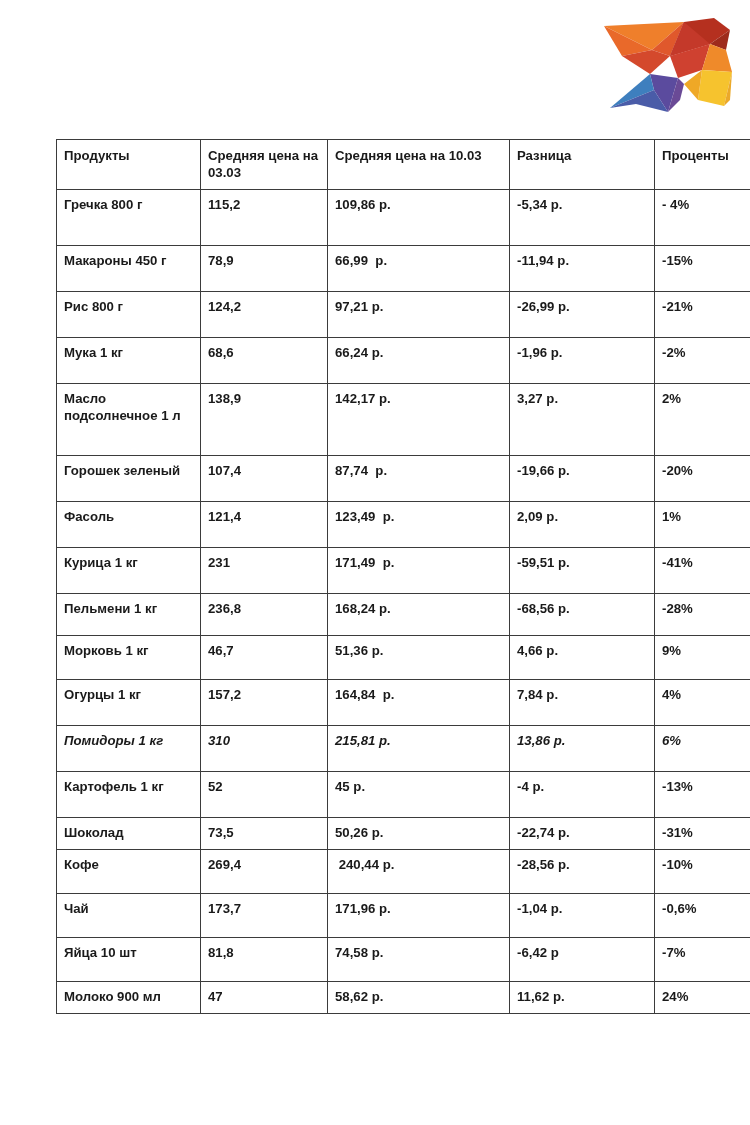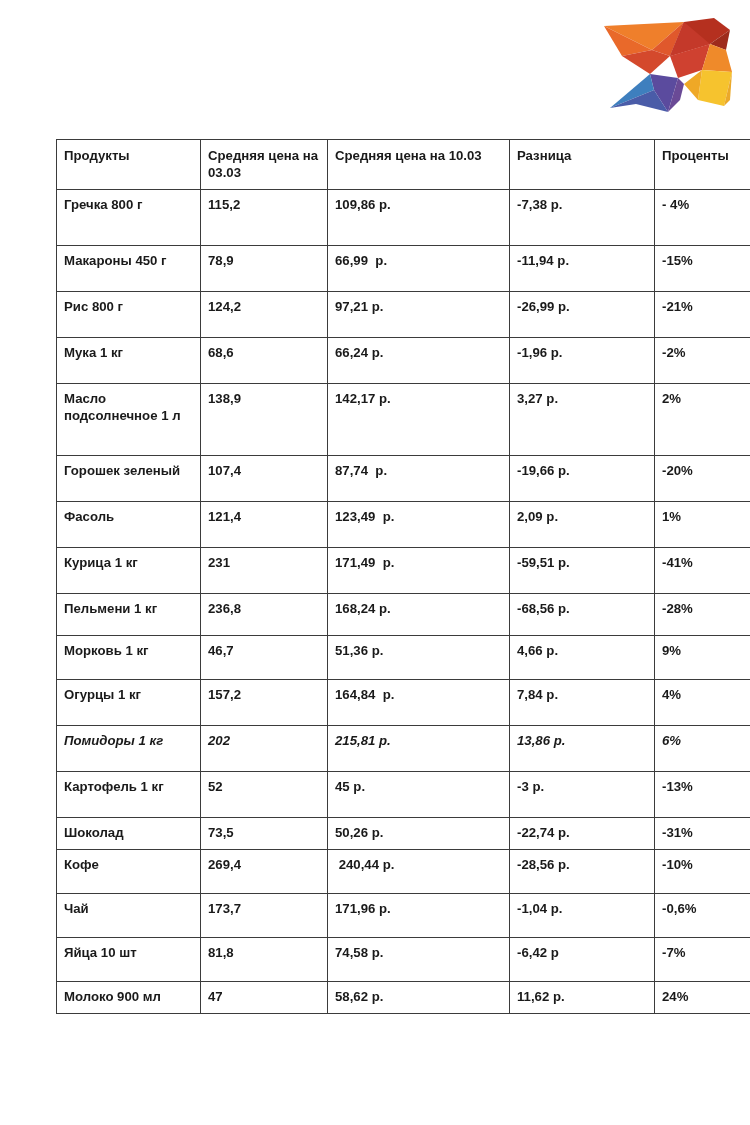--- a/index.html
+++ b/index.html
@@ -108,21 +108,21 @@
         <th class="col-p2">Средняя цена на 10.03</th>
         <th class="col-diff">Разница</th>
         <th class="col-pct">Проценты</th>
       </tr>
     </thead>
     <tbody id="price-table-body">
         <tr style="height: 56px;">
           <td class="col-prod">Гречка 800 г</td>
           <td class="col-p1 cell-nowrap">115,2</td>
           <td class="col-p2 cell-nowrap">109,86 р.</td>
-          <td class="col-diff neg cell-nowrap">-7,38 р.</td>
+          <td class="col-diff neg cell-nowrap">-5,34 р.</td>
           <td class="col-pct neg cell-nowrap">- 4%</td>
         </tr>
         <tr style="height: 46px;">
           <td class="col-prod">Макароны 450 г</td>
           <td class="col-p1 cell-nowrap">78,9</td>
           <td class="col-p2 cell-nowrap">66,99  р.</td>
           <td class="col-diff neg cell-nowrap">-11,94 р.</td>
           <td class="col-pct neg cell-nowrap">-15%</td>
         </tr>
         <tr style="height: 46px;">
@@ -183,30 +183,30 @@
         </tr>
         <tr style="height: 46px; margin-left: 24px;">
           <td class="col-prod">Огурцы 1 кг</td>
           <td class="col-p1 cell-nowrap">157,2</td>
           <td class="col-p2 cell-nowrap">164,84  р.</td>
           <td class="col-diff cell-nowrap">7,84 р.</td>
           <td class="col-pct cell-nowrap">4%</td>
         </tr>
         <tr style="height: 46px; font-style: italic;">
           <td class="col-prod">Помидоры 1 кг</td>
-          <td class="col-p1 cell-nowrap">202</td>
+          <td class="col-p1 cell-nowrap">310</td>
           <td class="col-p2 cell-nowrap">215,81 р.</td>
           <td class="col-diff cell-nowrap">13,86 р.</td>
           <td class="col-pct cell-nowrap">6%</td>
         </tr>
         <tr style="height: 46px;">
           <td class="col-prod">Картофель 1 кг</td>
           <td class="col-p1 cell-nowrap">52</td>
           <td class="col-p2 cell-nowrap">45 р.</td>
-          <td class="col-diff neg cell-nowrap">-3 р.</td>
+          <td class="col-diff neg cell-nowrap">-4 р.</td>
           <td class="col-pct neg cell-nowrap">-13%</td>
         </tr>
         <tr style="height: 28px; margin-top: 8px;">
           <td class="col-prod">Шоколад</td>
           <td class="col-p1 cell-nowrap">73,5</td>
           <td class="col-p2 cell-nowrap">50,26 р.</td>
           <td class="col-diff neg cell-nowrap">-22,74 р.</td>
           <td class="col-pct neg cell-nowrap">-31%</td>
         </tr>
         <tr style="height: 44px;">

